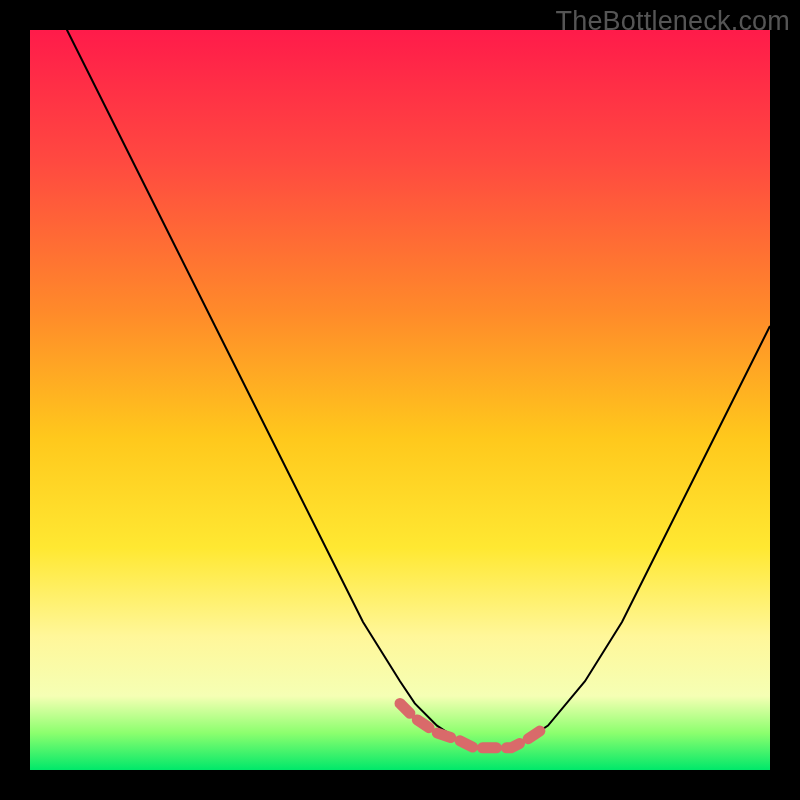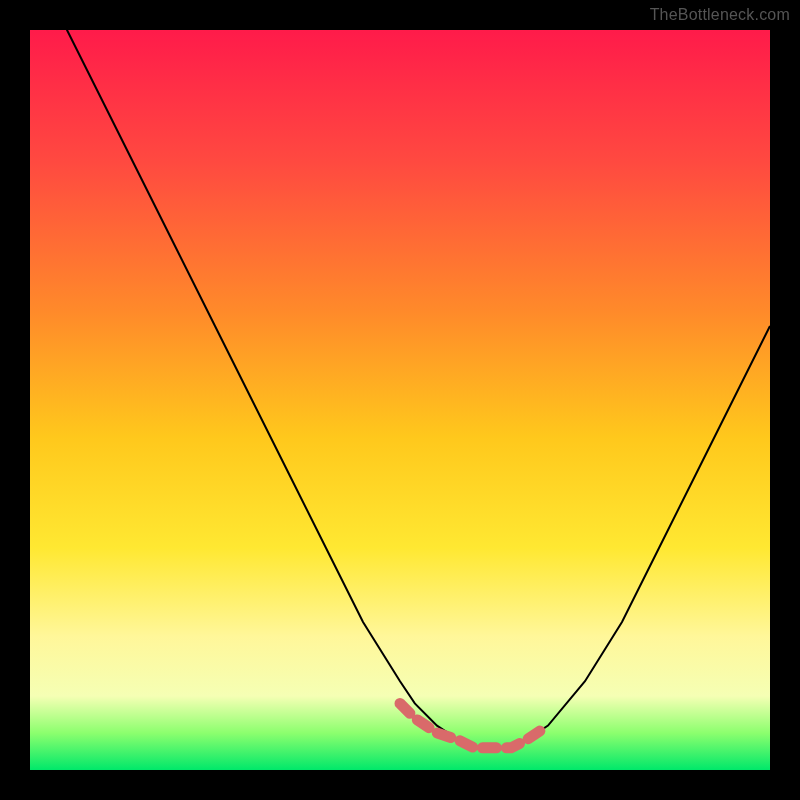--- a/index.html
+++ b/index.html
@@ -15,21 +15,21 @@
     position: relative;
     width: 800px;
     height: 800px;
     background: #000;
   }
   .watermark {
     position: absolute;
     top: 6px;
     right: 10px;
     color: #555;
-    font-size: 16px;
+    font-size: 27px;
     font-weight: 500;
     letter-spacing: 0.2px;
     z-index: 10;
   }
   .plot-area {
     position: absolute;
     left: 30px;
     top: 30px;
     width: 740px;
     height: 740px;

